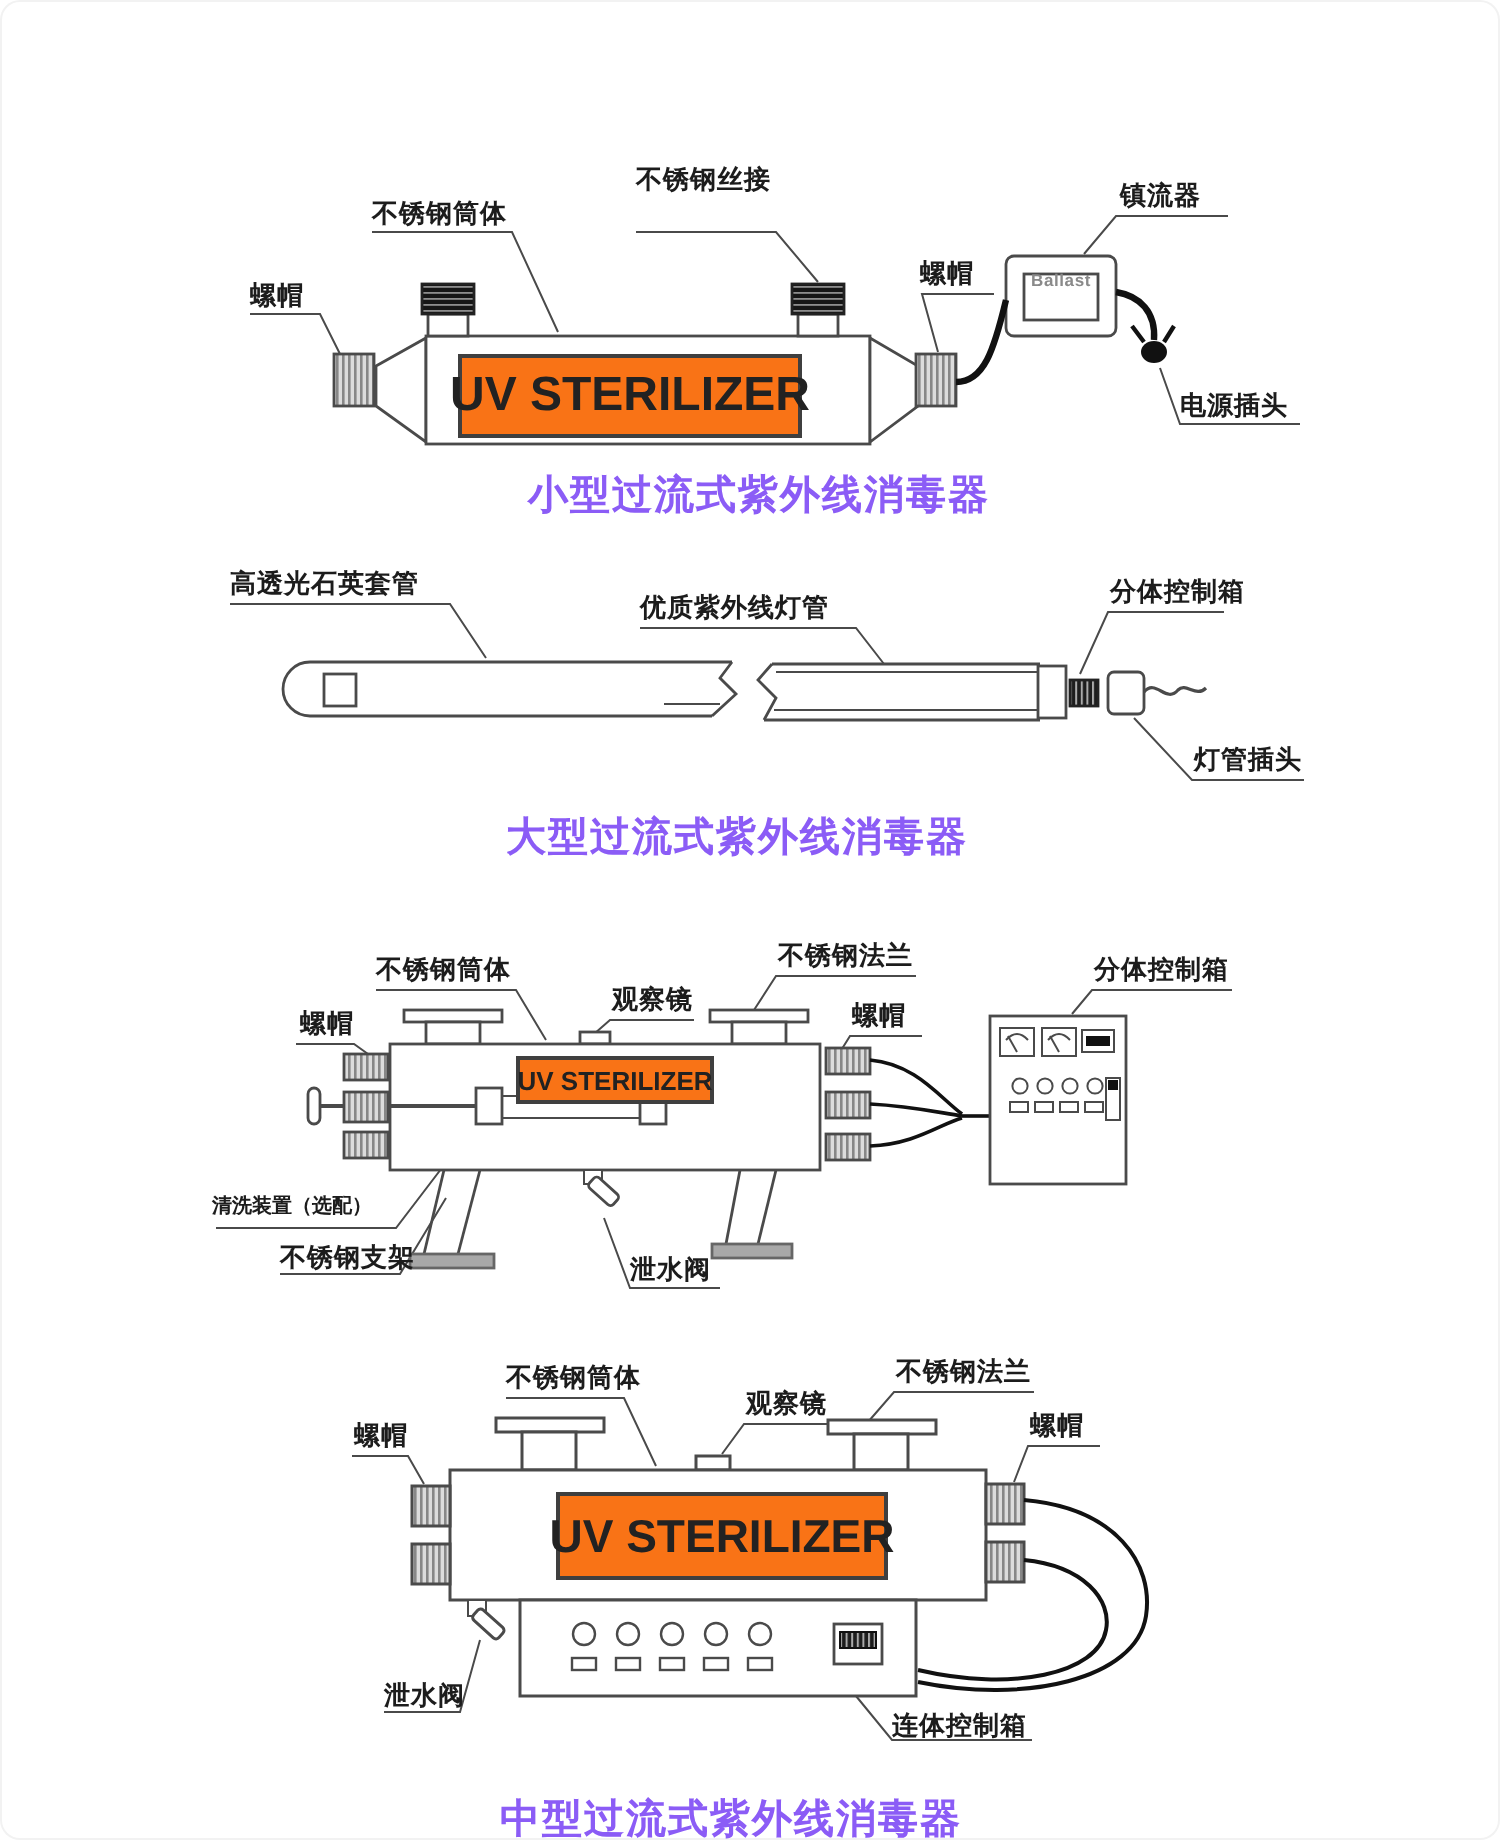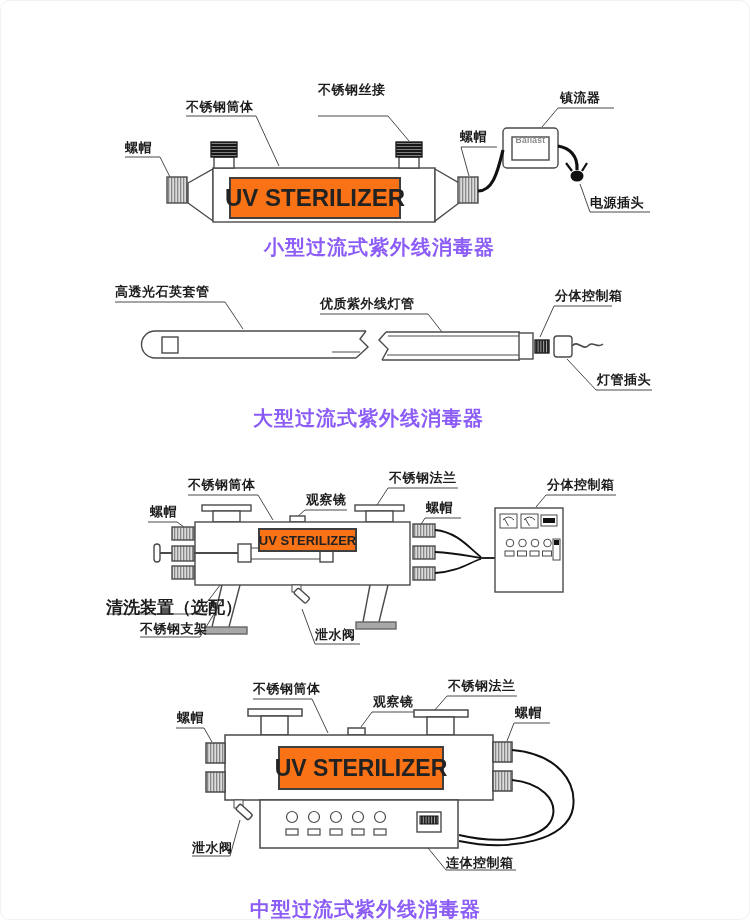--- a/index.html
+++ b/index.html
@@ -6,21 +6,21 @@
   #canvas{
     position:relative;width:750px;height:920px;background:#ffffff;
     font-family:"Liberation Sans","DejaVu Sans",sans-serif;
     overflow:hidden;border-radius:10px;box-shadow:inset 0 0 0 1px #f2f2f2;
   }
   svg.art{position:absolute;left:0;top:0;}
   .lbl{
     position:absolute;font-size:13px;font-weight:bold;color:#1c1c1c;
     white-space:nowrap;line-height:1.2;letter-spacing:0.5px;
   }
-  .lbl-sm{font-size:17px;letter-spacing:0;}
+  .lbl-sm{font-size:10px;letter-spacing:0;}
   .cap{
     position:absolute;font-size:20px;font-weight:bold;color:#8b5cf6;
     white-space:nowrap;letter-spacing:1px;margin-top:12px;
   }
   .uvbox{
     position:absolute;border:2px solid #3f3f3f;background:#f97316;
     display:flex;align-items:center;justify-content:center;
     font-weight:bold;color:#222;white-space:nowrap;
   }
   .ballast-txt{

